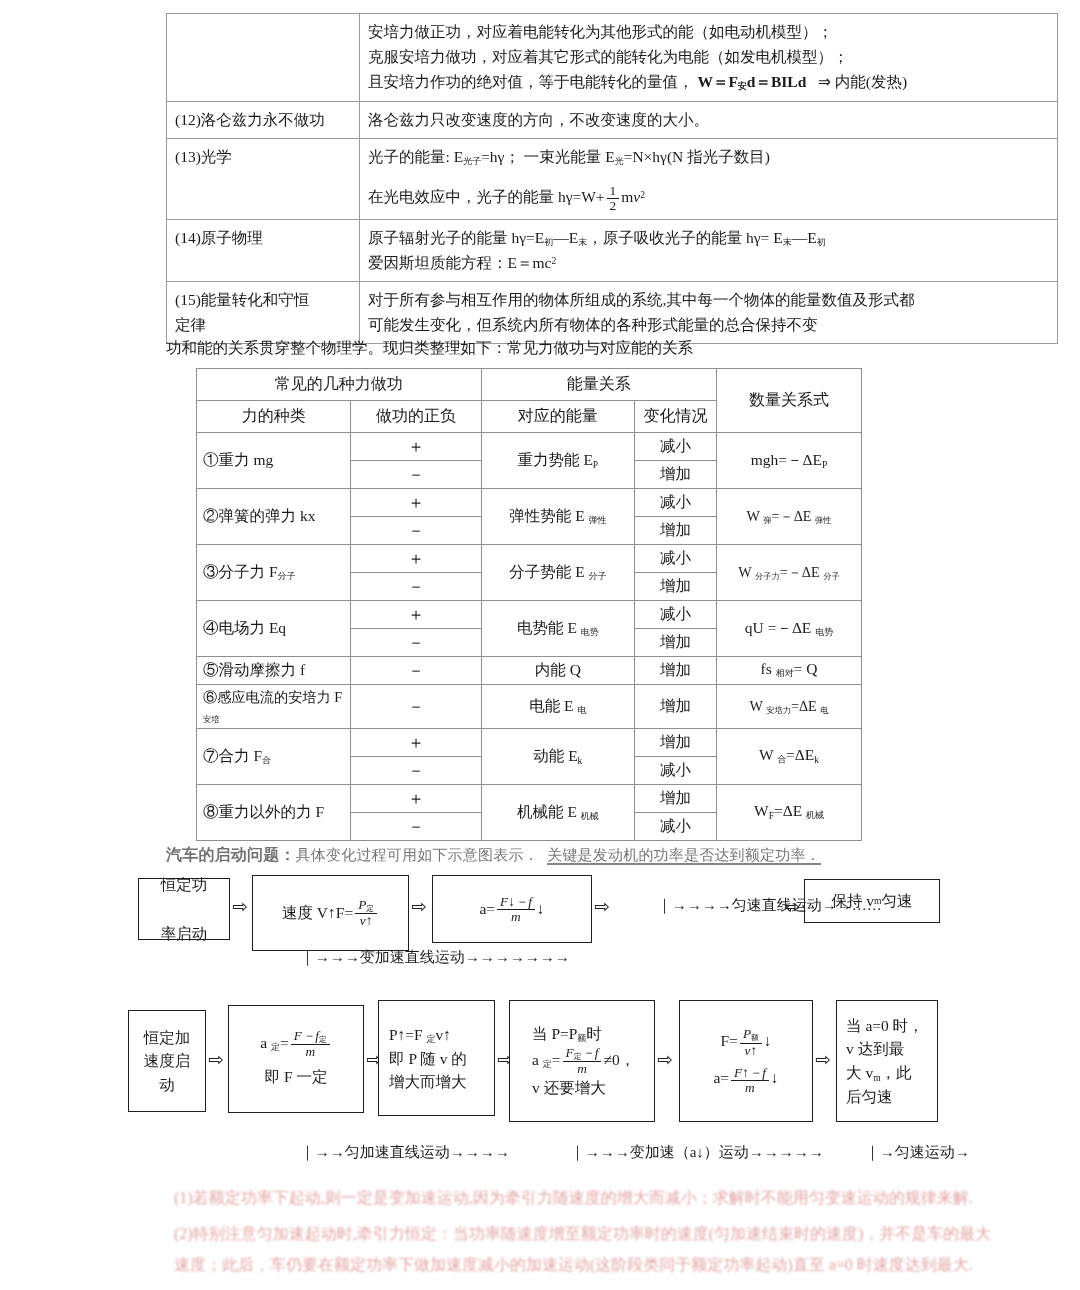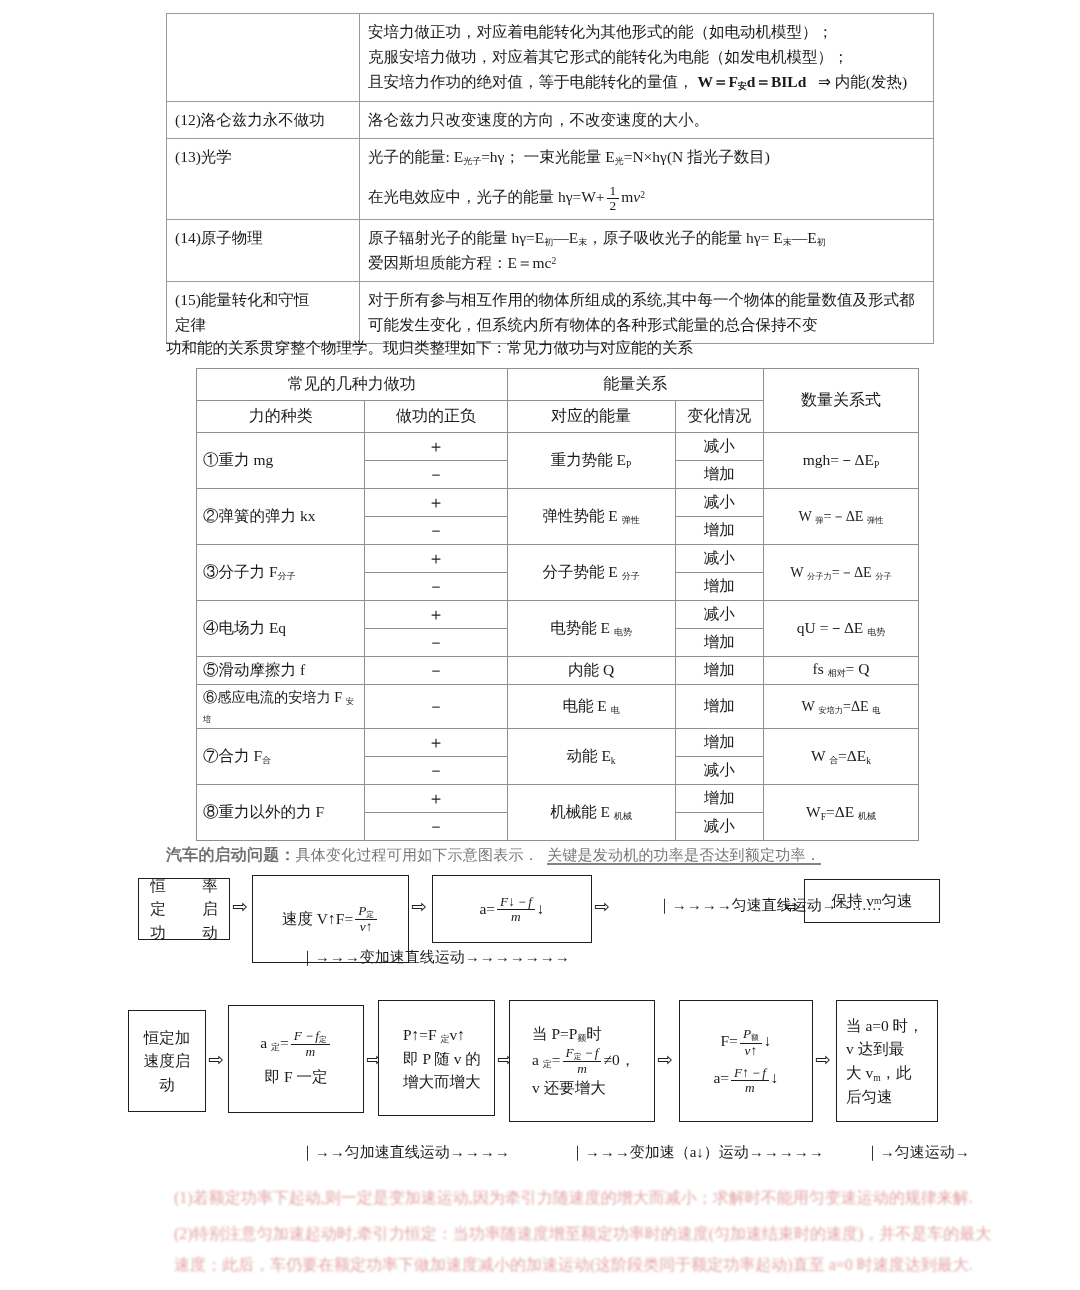--- a/index.html
+++ b/index.html
@@ -9,21 +9,21 @@
     font-family:"Liberation Serif","DejaVu Serif",serif;
     color:#1a1a1a;
     position:relative;
     overflow:hidden;
   }
   .page{position:relative;width:1080px;height:1290px;}
 
   
   table{border-collapse:collapse;}
   .tbl1{
-    position:absolute;left:166px;top:13px;width:768px;
+    position:absolute;left:166px;top:13px;width:892px;
     font-size:15.5px;line-height:1.62;
   }
   .tbl1 td{
     border:1px solid #9a9a9a;
     padding:5px 8px 6px 8px;
     vertical-align:top;
   }
   .tbl1 .c1{width:176px;}
   .nowrapline{white-space:nowrap;}
 
@@ -36,21 +36,21 @@
   .frac .den{display:block;padding:0 3px;font-size:.86em;}
   .it{font-style:italic;}
 
   .para{
     position:absolute;left:166px;width:790px;
     font-size:15.5px;
   }
 
   
   .tbl2{
-    position:absolute;left:196px;top:368px;width:723px;
+    position:absolute;left:196px;top:368px;width:666px;
     font-size:15.5px;
   }
   .tbl2 td{
     border:1px solid #8f8f8f;
     text-align:center;
     padding:3px 4px;
     vertical-align:middle;
   }
   .tbl2 td.left{text-align:left;padding-left:6px;}
   .tbl2 .hd{font-size:16px;padding:5px 4px;}
@@ -260,27 +260,27 @@
       <td>减小</td>
     </tr>
 
   </tbody>
     </table>
 
   <div class="flowtitle">
     <span>汽车的启动问题：</span><span class="thin">具体变化过程可用如下示意图表示．</span>&nbsp;&nbsp;<span class="thin u">关键是发动机的功率是否达到额定功率．</span>
   </div>
 
-  <div class="fbox" style="left:138px;top:878px;width:92px;height:62px;flex-direction:row;gap:26px;">
+  <div class="fbox" style="left:138px;top:878px;width:92px;height:62px;flex-direction:column;gap:26px;">
     <div>恒定功</div>
     <div>率启动</div>
   </div>
   <div class="arrow" style="left:232px;top:897px;">⇨</div>
 
-  <div class="fbox" style="left:252px;top:875px;width:157px;height:88px;">
+  <div class="fbox" style="left:252px;top:875px;width:157px;height:76px;">
     <span>速度 V↑F=</span>
       <span class="frac">
         <span class="num"><span class="it">P</span><span class="csub">定</span></span>
         <span class="den"><span class="it">v</span><span>↑</span></span>
       </span>
   </div>
   <div class="arrow" style="left:411px;top:897px;">⇨</div>
 
   <div class="fbox" style="left:432px;top:875px;width:160px;height:68px;">
     <span>a=</span>
@@ -311,21 +311,21 @@
   <div class="arrow" style="left:208px;top:1050px;">⇨</div>
 
   <div class="fbox" style="left:228px;top:1005px;width:136px;height:108px;flex-direction:column;">
     <div>
       <span>a</span> <span class="csub">定</span><span>=</span><span class="frac"><span class="num"><span class="it">F－f</span><span class="csub">定</span></span><span class="den it">m</span></span>
     </div>
     <div style="margin-top:6px;">即 F 一定</div>
   </div>
   <div class="arrow" style="left:366px;top:1050px;">⇨</div>
 
-  <div class="fbox" style="left:378px;top:1000px;width:117px;height:116px;flex-direction:column;align-items:flex-start;padding-left:24px;">
+  <div class="fbox" style="left:378px;top:1000px;width:117px;height:116px;flex-direction:column;align-items:flex-start;padding-left:10px;">
     <div><span>P↑=F</span> <span class="csub">定</span><span>v↑</span></div>
     <div>即 P 随 v 的</div>
     <div>增大而增大</div>
   </div>
   <div class="arrow" style="left:497px;top:1050px;">⇨</div>
 
   <div class="fbox" style="left:509px;top:1000px;width:146px;height:122px;flex-direction:column;align-items:flex-start;padding-left:22px;">
     <div><span>当 P=P</span><span class="csub">额</span><span>时</span></div>
     <div><span>a</span> <span class="csub">定</span><span>=</span><span class="frac"><span class="num"><span class="it">F</span><span class="csub">定</span><span class="it">－f</span></span><span class="den it">m</span></span><span>≠0，</span></div>
     <div>v 还要增大</div>

